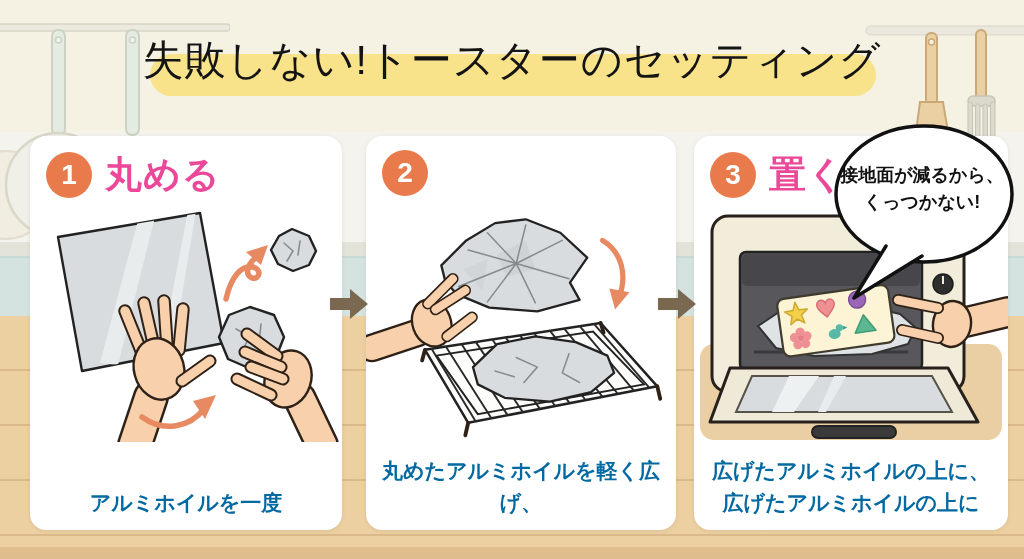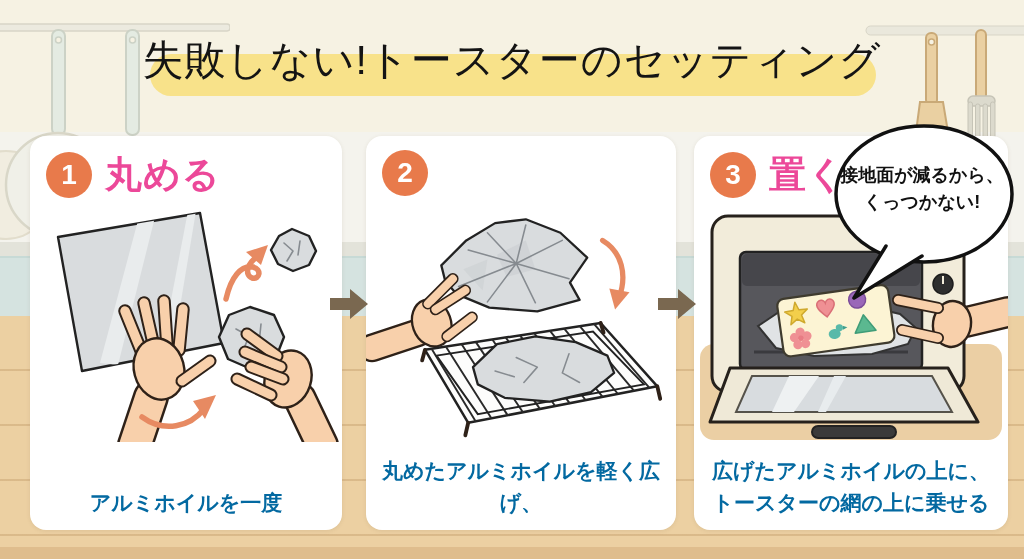--- a/index.html
+++ b/index.html
@@ -227,21 +227,21 @@
       <line class="fo" x1="314" y1="110" x2="272" y2="120" stroke-width="32"></line>
       <line class="fi" x1="314" y1="110" x2="272" y2="120" stroke-width="27"></line>
       <ellipse class="skin" cx="258" cy="122" rx="19" ry="23" transform="rotate(8 258 122)"></ellipse>
       <line class="fo" x1="244" y1="106" x2="204" y2="98" stroke-width="12"></line>
         <line class="fi" x1="244" y1="106" x2="204" y2="98" stroke-width="8.5"></line>
       <line class="fo" x1="244" y1="136" x2="208" y2="128" stroke-width="12"></line>
         <line class="fi" x1="244" y1="136" x2="208" y2="128" stroke-width="8.5"></line>
     </svg>
     <div class="caption">
       <span>広げたアルミホイルの上に、</span>
-      <span>トースターの網の上に乗せる</span>
+      <span>広げたアルミホイルの上に</span>
     </div>
   </section>
 
   <svg class="arrow arrow1" viewBox="0 0 38 30">
     <polygon points="0,9 20,9 20,0 38,15 20,30 20,21 0,21" fill="#7a6850"></polygon>
   </svg>
   <svg class="arrow arrow2" viewBox="0 0 38 30">
     <polygon points="0,9 20,9 20,0 38,15 20,30 20,21 0,21" fill="#7a6850"></polygon>
   </svg>
 

